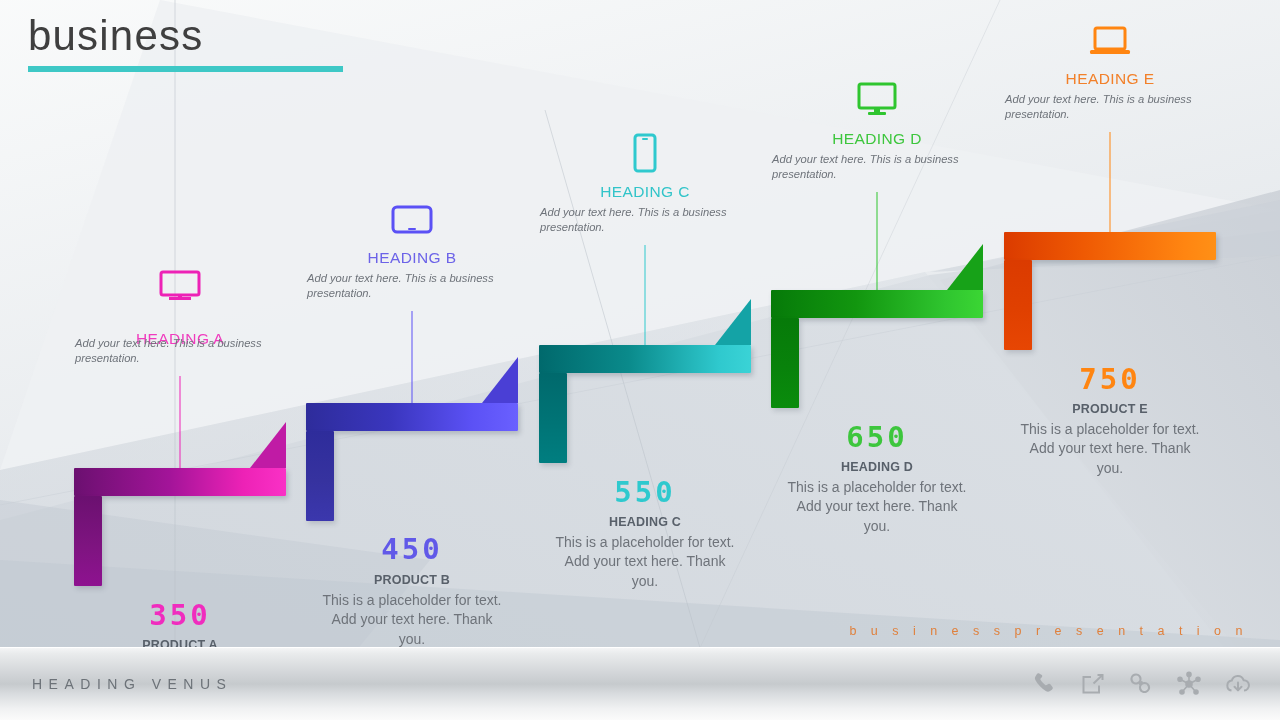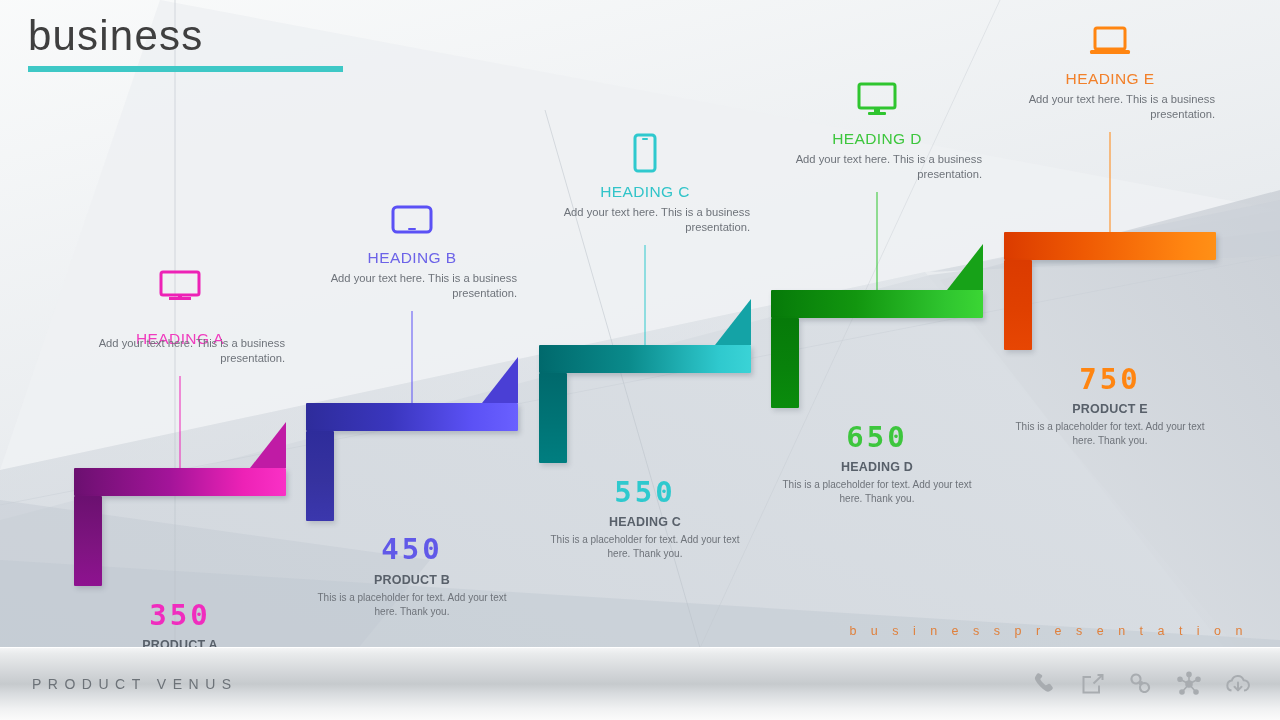--- a/index.html
+++ b/index.html
@@ -72,24 +72,25 @@
     font-size: 15.5px;
     letter-spacing: 0.4px;
     font-weight: 400;
     white-space: nowrap;
   }
   .head-desc {
     position: absolute;
     left: 50%;
     transform: translateX(-50%);
     width: 210px;
-    text-align: right;
+    text-align: left;
     font-size: 11.2px;
     line-height: 1.38;
     color: #6e737a;
+    font-style: italic;
   }
   .connector {
     position: absolute;
     left: 50%;
     width: 1px;
     transform: translateX(-50%);
   }
 
   
   .lbar { position: absolute; }
@@ -131,21 +132,21 @@
     color: #58606a;
     letter-spacing: 0.2px;
     white-space: nowrap;
   }
   .prod-desc {
     position: absolute;
     left: 50%;
     transform: translateX(-50%);
     width: 190px;
     text-align: center;
-    font-size: 10px;
+    font-size: 14px;
     line-height: 1.38;
     color: #6e737a;
   }
 
   
   .tagline {
     position: absolute;
     right: 32px;
     bottom: 82px;
     color: #e0803c;
@@ -349,21 +350,21 @@
     </div>
 
     <div class="value" style="top:336px; color:#FF8511;">750</div>
     <div class="prod-name" style="top:376px;">PRODUCT E</div>
     <div class="prod-desc" style="top:394px;">This is a placeholder for text. Add your text here. Thank you.</div>
   </div>
 
   <div class="tagline">b u s i n e s s   p r e s e n t a t i o n</div>
 
   <div class="footer">
-    <div class="brand">PRODUCT VENUS</div>
+    <div class="brand">HEADING VENUS</div>
     <div class="footer-icons">
 
       <span>
         <svg width="26" height="26" viewBox="0 0 26 26" fill="#a8acb0">
           <path d="M7.2 2.4c-.9-.5-2 0-2.6 1L3.3 5.8c-.6 1-.5 2.3.2 3.5 2.1 3.8 6 7.9 10.3 10.7 1.3.8 2.8.9 3.8.2l2.3-1.5c.9-.6 1.2-1.8.6-2.6l-1.9-2.6c-.5-.7-1.5-.9-2.3-.4l-1.7 1c-.4.2-.9.2-1.3-.1-1.9-1.4-3.6-3.2-4.8-5.2-.2-.4-.2-.9.1-1.2l1.2-1.4c.6-.7.6-1.7 0-2.2L7.2 2.4z"></path>
         </svg>
       </span>
 
       <span>
         <svg width="26" height="26" viewBox="0 0 26 26" fill="none" stroke="#a8acb0" stroke-width="2">

